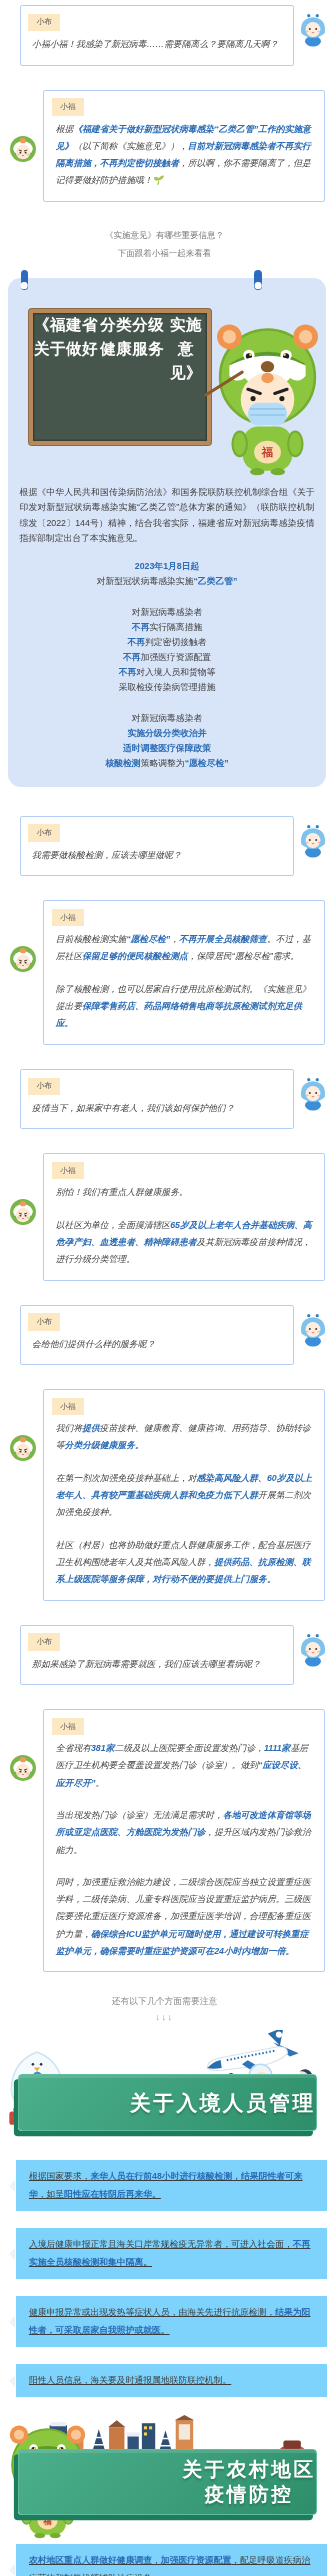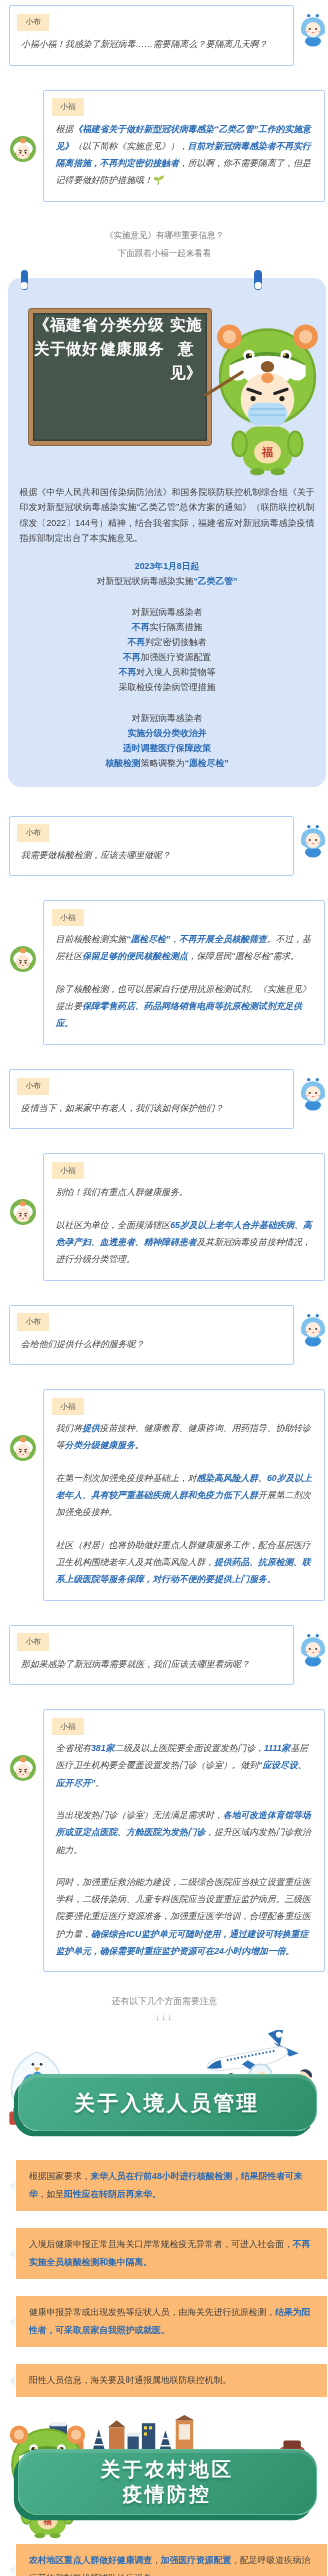--- a/index.html
+++ b/index.html
@@ -8,21 +8,21 @@
 
   
   .row{display:flex;align-items:flex-start;margin-bottom:24px;}
   .row .bubble{flex:1;background:#fff;border:1.5px solid #b3cef2;border-radius:2.1px;
     background-image:linear-gradient(#f3eeea 0.5px,transparent 0.5px),linear-gradient(90deg,#f3eeea 0.5px,transparent 0.5px);
     background-size:20px 20px;}
   .row.right{padding-left:8.8px;}
   .row.right .av{width:30px;margin:8.2px 1px 0 4.1px;flex:0 0 auto;}
   .row.left .av{width:28px;margin:45px 0 0 9.3px;flex:0 0 auto;}
   .row.left .bubble{margin-left:6.2px;margin-right:4.1px;}
-  .row.right .bubble{margin-right:0;}
+  .row.right .bubble{margin-right:0;margin-left:11px;}
   .chip{display:inline-block;margin:7.7px 0 0 7.7px;background:#fce8c2;color:#5a5a5a;font-size:7.7px;padding:3.6px 8.2px;}
   .txt{padding:5.2px 11.3px 11.3px 11.3px;font-size:8.8px;line-height:1.95;color:#404040;font-style:italic;}
   .txt p{margin:0;}
   .txt p + p{margin-top:15.5px;}
   .hl{color:#2b6cb5;font-weight:bold;}
 
   .center-note{text-align:center;color:#787878;font-size:8.5px;line-height:2.15;margin:3.1px 0 13.4px;}
 
   
   .doc-card{position:relative;margin:15.5px 3.1px 29px 8.2px;background:#d8e4f7;border-radius:12.4px;padding:27px 8.2px 15.5px;}
@@ -37,31 +37,31 @@
   .doc-mascot .ptr{position:absolute;left:-14.4px;top:66px;width:46px;height:3.1px;background:#8a5a2b;border-radius:1.5px;transform:rotate(-32deg);}
   .doc-card .para{font-size:8.8px;line-height:1.75;color:#3d3d3d;text-align:justify;margin:7.2px 3.1px 12.4px;}
   .cline{text-align:center;font-size:8.8px;line-height:1.72;color:#3d3d3d;}
   .cline.gap{margin-top:15.5px;}
 
   .note2{text-align:center;color:#8a8a8a;font-size:8.8px;margin:20.6px 0 4.1px;}
   .arrows{text-align:center;color:#8ba0b5;font-size:9.3px;letter-spacing:1.5px;margin-bottom:5.2px;}
 
   
   .banner-wrap{position:relative;margin:52px 12.4px 29px 17.5px;}
-  .banner{position:relative;height:55px;border-radius:20px;background:linear-gradient(135deg,#4cb08c,#2e8e6a);
+  .banner{position:relative;height:55px;border-radius:4px;background:linear-gradient(135deg,#4cb08c,#2e8e6a);
      border:1.5px solid #5fbd9c;box-shadow:-4.1px 5.2px 0 #1c7c5e, inset 0 3.1px 0 rgba(255,255,255,.12);
-     display:flex;align-items:center;justify-content:center;}
+     display:flex;align-items:center;justify-content:flex-end;}
   .banner.two{height:64px;}
   .banner-title{color:#fff;font-weight:bold;font-size:20.6px;letter-spacing:2.6px;text-align:center;line-height:1.28;
      text-shadow:0 1.5px 2.1px rgba(15,70,50,.35);}
   .banner.two .banner-title{font-size:19.6px;}
   .decor{position:absolute;}
 
   
-  .icard{position:relative;margin:0 2.1px 17.5px 15.5px;background:#fdba74;padding:7.7px 13.4px;font-size:8.8px;line-height:2.0;color:#3d3d3d;}
+  .icard{position:relative;margin:0 2.1px 17.5px 15.5px;background:#7dd3fc;padding:7.7px 13.4px;font-size:8.8px;line-height:2.0;color:#3d3d3d;text-decoration:underline;}
   .icard::before{content:"";position:absolute;left:-6.7px;top:50%;transform:translateY(-50%);
      border-top:6.2px solid transparent;border-bottom:6.2px solid transparent;border-right:6.7px solid #ecf4fa;}
   .section-cards{margin-top:28px;}
 </style>
 </head>
 <body>
 
 <svg width="0" height="0" style="position:absolute" aria-hidden="true">
   <defs>
     <symbol id="sym-xiaobu" viewBox="0 0 56 64">

